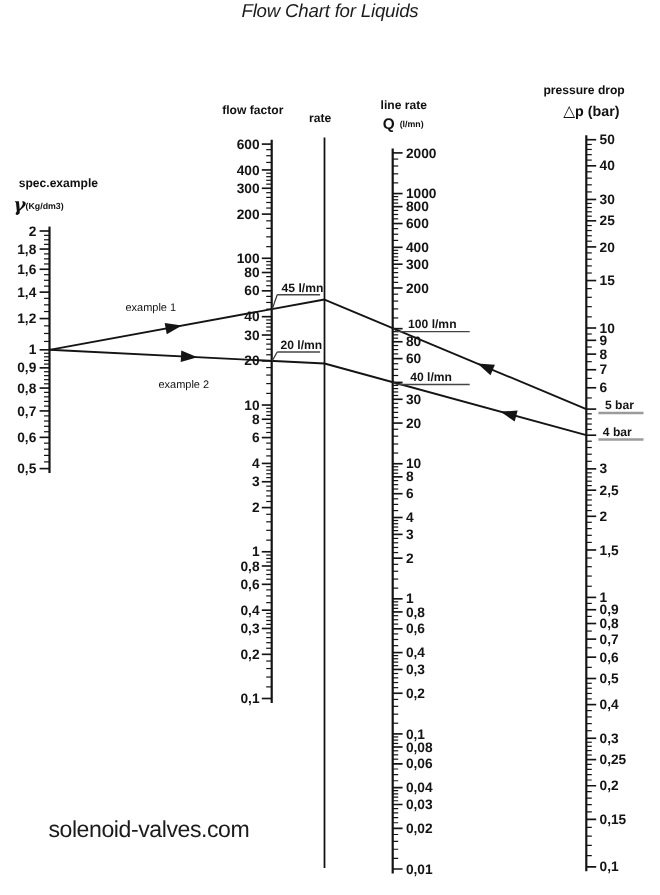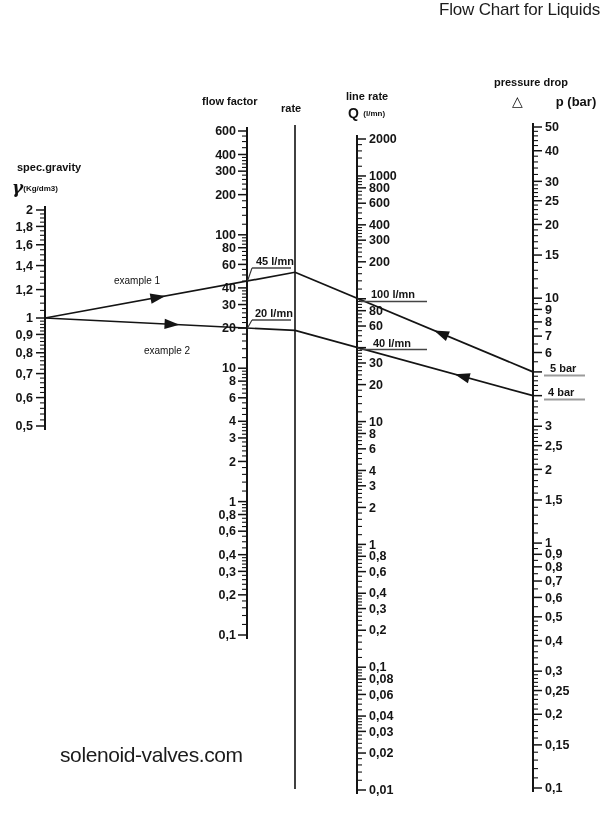--- a/index.html
+++ b/index.html
@@ -2,21 +2,21 @@
 <html><head>
 <meta charset="utf-8">
 <style>
   html,body{margin:0;padding:0;background:#fff;}
   #page{position:relative;width:600px;height:814px;background:#fff;overflow:hidden;
         font-family:"Liberation Sans","DejaVu Sans",sans-serif;color:#151515;}
   #nomo{position:absolute;left:0;top:0;}
   .abs{position:absolute;white-space:nowrap;}
   .title{font-size:17px;letter-spacing:-0.2px;color:#1c1c1c;}
   .hdr{font-size:11px;font-weight:bold;color:#111;}
-  .hdr2{font-size:13px;font-weight:bold;color:#111;margin-left:33px;}
+  .hdr2{font-size:13px;font-weight:bold;color:#111;}
   .sym-gamma{font:italic 700 17px "DejaVu Serif",serif;color:#111;}
   .sym-tri{font-size:14px;font-weight:400;color:#111;}
   .unit-small{font-size:8px;font-weight:bold;color:#111;vertical-align:2px;}
   .q-sym{font-size:14px;font-weight:bold;color:#111;}
   .example-label{font-size:10px;font-weight:normal;color:#111;}
   .watermark{font-size:21px;letter-spacing:-0.4px;color:#1b1b1b;}
   text{font-family:"Liberation Sans","DejaVu Sans",sans-serif;}
   .tick-label{font-size:12.5px;font-weight:bold;fill:#141414;}
   .ann-label{font-size:11px;font-weight:bold;fill:#141414;}
 </style>
@@ -564,23 +564,23 @@
     <line x1="361" y1="349.5" x2="427" y2="349.5" stroke="#444" stroke-width="1.3"></line>
     <line x1="361" y1="349.5" x2="357.5" y2="347.5" stroke="#333" stroke-width="1.1"></line>
 
     <text class="ann-label" x="550" y="372">5 bar</text>
     <line x1="544" y1="375.5" x2="585" y2="375.5" stroke="#9b9b9b" stroke-width="2.2"></line>
 
     <text class="ann-label" x="548" y="396">4 bar</text>
     <line x1="544" y1="399.5" x2="585" y2="399.5" stroke="#9b9b9b" stroke-width="2.2"></line>
   </svg>
 
-  <div class="abs title" style="left:0;right:0;top:4;text-align:right;">Flow Chart for Liquids</div>
-
-  <div class="abs hdr" style="left:17px;top:161px;">spec.gravity</div>
+  <div class="abs title" style="left:0;right:0;top:4;text-align:center;font-style:italic;">Flow Chart for Liquids</div>
+
+  <div class="abs hdr" style="left:17px;top:161px;">spec.example</div>
   <div class="abs" style="left:12px;top:177px;">
     <span class="sym-gamma">γ</span><span class="unit-small">(Kg/dm3)</span>
   </div>
 
   <div class="abs hdr" style="left:202px;top:95px;">flow factor</div>
 
   <div class="abs hdr" style="left:281px;top:102px;">rate</div>
 
   <div class="abs hdr" style="left:346px;top:90px;">line rate</div>
   <div class="abs" style="left:348px;top:104px;">
@@ -588,14 +588,14 @@
   </div>
 
   <div class="abs hdr" style="left:494px;top:76px;">pressure drop</div>
   <div class="abs" style="left:512px;top:92px;">
     <span class="sym-tri">△</span><span class="hdr2">p (bar)</span>
   </div>
 
   <div class="abs example-label" style="left:114px;top:275px;">example 1</div>
   <div class="abs example-label" style="left:114px;top:345px;margin-left:30px;">example 2</div>
 
-  <div class="abs watermark" style="left:60px;top:743px;">solenoid-valves.com</div>
+  <div class="abs watermark" style="left:44px;top:743px;">solenoid-valves.com</div>
 </div>
 
 </body></html>

